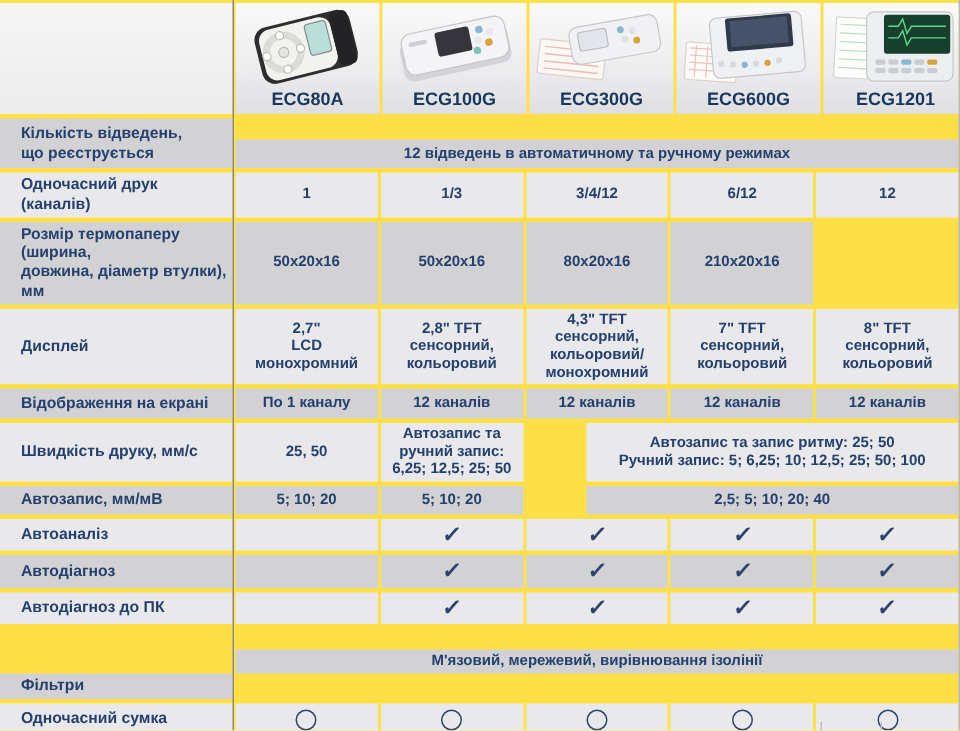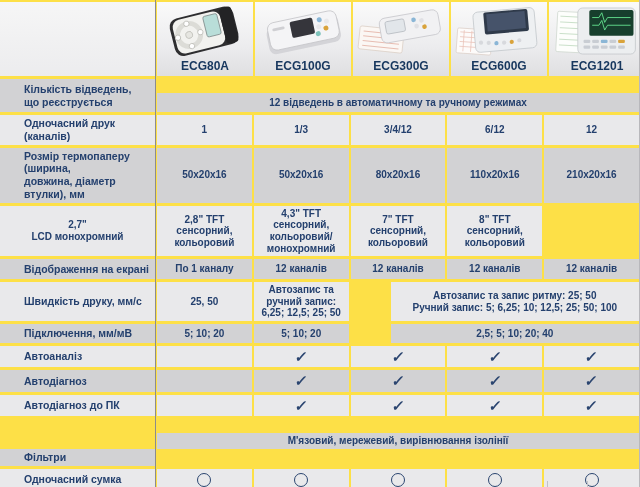--- a/index.html
+++ b/index.html
@@ -15,21 +15,21 @@
   .hcell { background: linear-gradient(180deg, #fafafa 0%, #ececee 60%, #dfdfe1 100%);
            display: flex; flex-direction: column; align-items: center; justify-content: flex-end;
            height: 74px; padding-bottom: 2px; }
   .hlabel { background: linear-gradient(180deg, #f6f6f6, #ececee); }
   .pimg { width: 96px; height: 54px; }
   .pname { font-size: 12px; font-weight: 700; color: #17375e; line-height: 16px; }
   
   .cell { display: flex; align-items: center; justify-content: center; text-align: center;
           padding: 2px 4px; font-size: 10px; line-height: 1.16; font-weight: 600;
           color: #24406e; white-space: pre-line; }
-  .lab { justify-content: flex-start; text-align: left; padding-left: 24px;
+  .lab { justify-content: flex-start; text-align: left; padding-left: 14px;
          font-size: 10.5px; font-weight: 700; line-height: 1.22; }
   .dark .cell { background: #d2d2d4; }
   .light .cell { background: #e9e9eb; }
   .span5 { grid-column: 2 / span 5; margin-top: 14px; }
   .span3 { grid-column: 4 / span 3; margin-left: 40px; }
   .check { font-size: 15px; font-weight: 700; color: #2b4570; transform: skewX(-8deg); }
   .circle { width: 14px; height: 14px; border: 1.6px solid #2b4570; border-radius: 50%;
             background: transparent; }
   .tick { position: absolute; bottom: 0; width: 1px; height: 6px; background: #c2c2c6; }
   .t1 { left: 547px; } .t2 { left: 587px; }
@@ -170,25 +170,25 @@
     <div class="cell">6/12</div>
     <div class="cell">12</div>
   </div>
 
   <div class="grid dark" style="min-height:33px">
     <div class="cell lab">Розмір термопаперу (ширина,
 довжина, діаметр втулки), мм</div>
     <div class="cell">50x20x16</div>
     <div class="cell">50x20x16</div>
     <div class="cell">80x20x16</div>
-    <div class="cell">110x20x16</div>
     <div class="cell">210x20x16</div>
   </div>
 
   <div class="grid light" style="min-height:33px">
+    <div class="cell lab">Дисплей</div>
     <div class="cell">2,7"
 LCD монохромний</div>
     <div class="cell">2,8" TFT сенсорний,
 кольоровий</div>
     <div class="cell">4,3" TFT сенсорний,
 кольоровий/
 монохромний</div>
     <div class="cell">7" TFT сенсорний,
 кольоровий</div>
     <div class="cell">8" TFT сенсорний,
@@ -208,21 +208,21 @@
     <div class="cell lab">Швидкість друку, мм/с</div>
     <div class="cell">25, 50</div>
     <div class="cell">Автозапис та
 ручний запис:
 6,25; 12,5; 25; 50</div>
     <div class="cell span3">Автозапис та запис ритму: 25; 50
 Ручний запис: 5; 6,25; 10; 12,5; 25; 50; 100</div>
   </div>
 
   <div class="grid dark" style="min-height:19px">
-    <div class="cell lab">Підключення, мм/мВ</div>
+    <div class="cell lab">Автозапис, мм/мВ</div>
     <div class="cell">5; 10; 20</div>
     <div class="cell">5; 10; 20</div>
     <div class="cell span3">2,5; 5; 10; 20; 40</div>
   </div>
 
   <div class="grid light" style="min-height:17px">
     <div class="cell lab">Автоаналіз</div>
     <div class="cell"></div>
     <div class="cell"><span class="check">✓</span></div>
     <div class="cell"><span class="check">✓</span></div>

